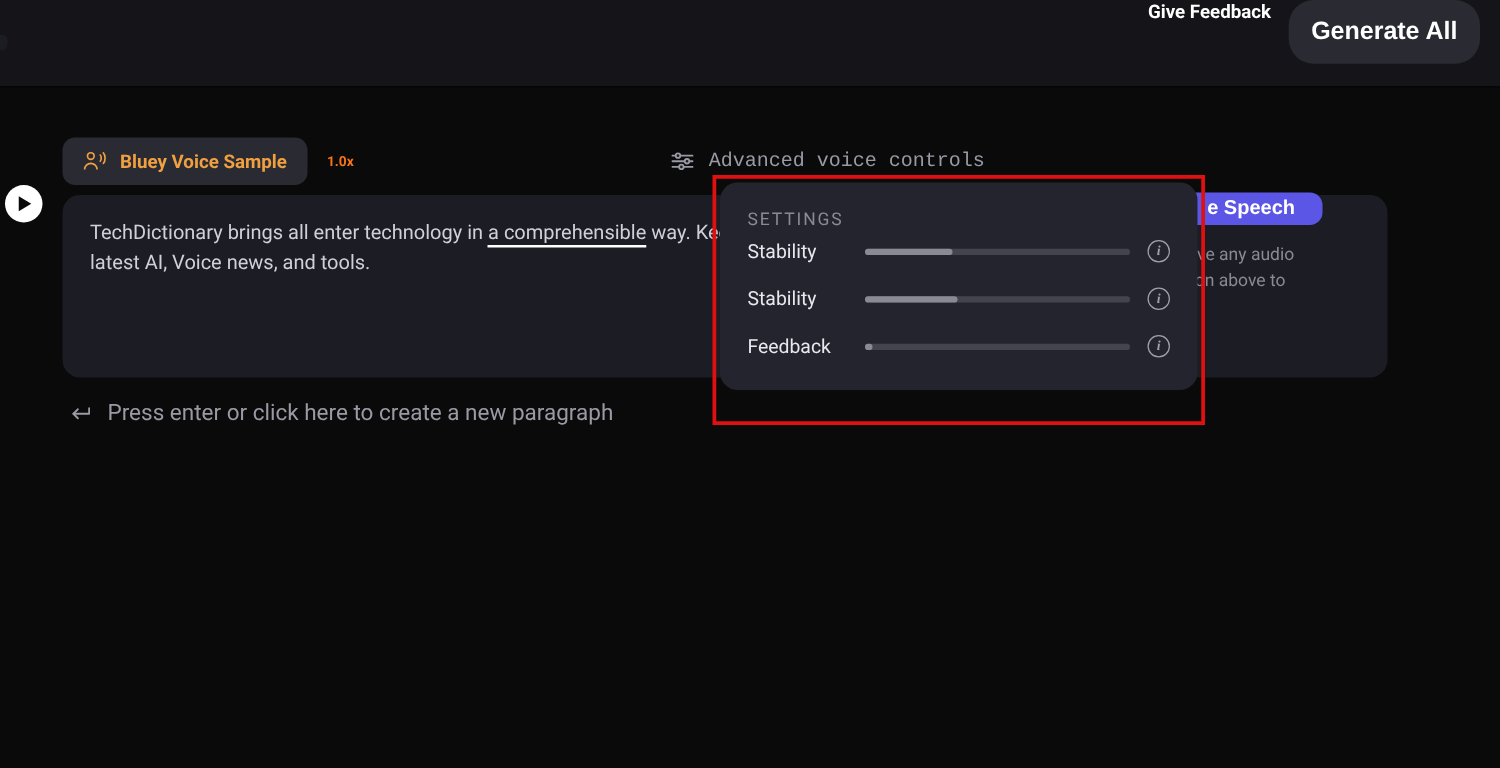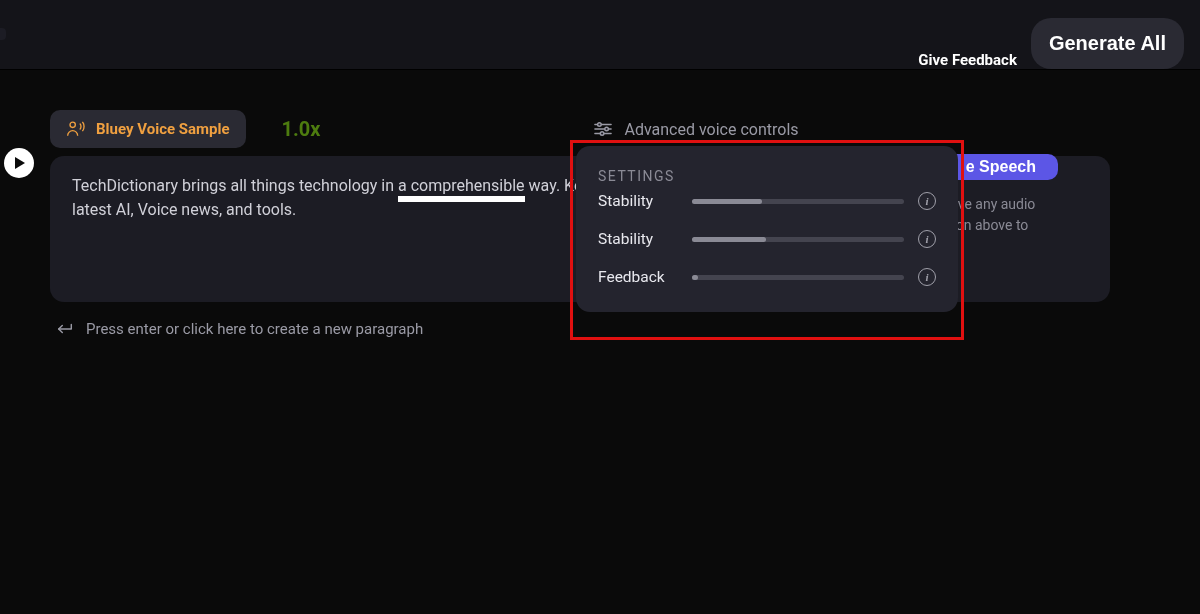--- a/index.html
+++ b/index.html
@@ -10,21 +10,21 @@
     font-family: -apple-system, BlinkMacSystemFont, "Segoe UI", Roboto, sans-serif;
     color: #e0e0e0;
     overflow: hidden;
     position: relative;
   }
   .topbar {
     height: 70px;
     background: #141419;
     display: flex;
     justify-content: flex-end;
-    align-items: flex-end;
+    align-items: flex-start;
     padding: 0 16px;
     gap: 14px;
     border-bottom: 1px solid #000;
   }
   .feedback-link {
     color: #fff;
     font-weight: 700;
     font-size: 15px;
     cursor: pointer;
   }
@@ -47,50 +47,51 @@
     background: #1c1c24;
     border-radius: 4px;
   }
   .content {
     position: relative;
     padding: 40px 50px 0 50px;
   }
   .tabs-row {
     display: flex;
     align-items: center;
-    gap: 36px;
+    gap: 16px;
     margin-left: 0;
   }
   .tab-active {
     display: flex;
     align-items: center;
     gap: 10px;
     background: #2a2a33;
     color: #f0a040;
     font-weight: 700;
     font-size: 15px;
     padding: 10px 16px;
     border-radius: 10px;
     cursor: pointer;
   }
   .tab-active svg { display: block; }
   .speed-label {
-    color: #4d7c0f;
-    font-weight: 700;
-    font-size: 20px;
+    color: #f97316;
+    font-weight: 700;
+    font-size: 11px;
     cursor: pointer;
   }
   .adv-controls {
     display: flex;
     align-items: center;
     gap: 12px;
     color: #9a9aa5;
     font-size: 16px;
     margin-left: 238px;
     cursor: pointer;
+    font-family: Liberation Mono, monospace;
   }
   .play-btn {
     position: absolute;
     left: 4px;
     top: 148px;
     width: 30px;
     height: 30px;
     background: #fff;
     border-radius: 50%;
     display: flex;
@@ -107,29 +108,29 @@
     width: 1060px;
     position: relative;
   }
   .editor-text {
     color: #d0d0d8;
     font-size: 16px;
     line-height: 1.5;
     max-width: 560px;
   }
   .underline-blue {
-    border-bottom: 6px solid #ffffff;
+    border-bottom: 2px solid #ffffff;
     padding-bottom: 1px;
   }
   .new-para-row {
     display: flex;
     align-items: center;
     gap: 12px;
     color: #9a9aa5;
-    font-size: 15px;
+    font-size: 18px;
     margin-top: 18px;
     margin-left: 6px;
     cursor: pointer;
   }
   .settings-popover {
     position: absolute;
     left: 576px;
     top: 146px;
     width: 382px;
     background: #24242e;
@@ -258,21 +259,21 @@
           <circle cx="14" cy="8" r="2" fill="#1c1c24"></circle>
         <line x1="1" y1="13" x2="19" y2="13"></line>
           <circle cx="9" cy="13" r="2" fill="#1c1c24"></circle>
       </svg>
       <span>Advanced voice controls</span>
     </div>
   </div>
 
   <div class="editor-card">
     <div class="editor-text">
-      <span>TechDictionary brings all things technology in </span><span class="underline-blue">a comprehensible</span><span> way. Kee</span><br>
+      <span>TechDictionary brings all enter technology in </span><span class="underline-blue">a comprehensible</span><span> way. Kee</span><br>
       <span>latest AI, Voice news, and tools.</span>
     </div>
   </div>
 
   <div class="new-para-row">
     <svg width="18" height="14" viewBox="0 0 20 14" fill="none" stroke="#9a9aa5" stroke-width="1.6" stroke-linecap="round" stroke-linejoin="round">
       <path d="M17 2v5H3"></path>
         <path d="M7 3 3 7l4 4"></path>
     </svg>
     <span>Press enter or click here to create a new paragraph</span>

